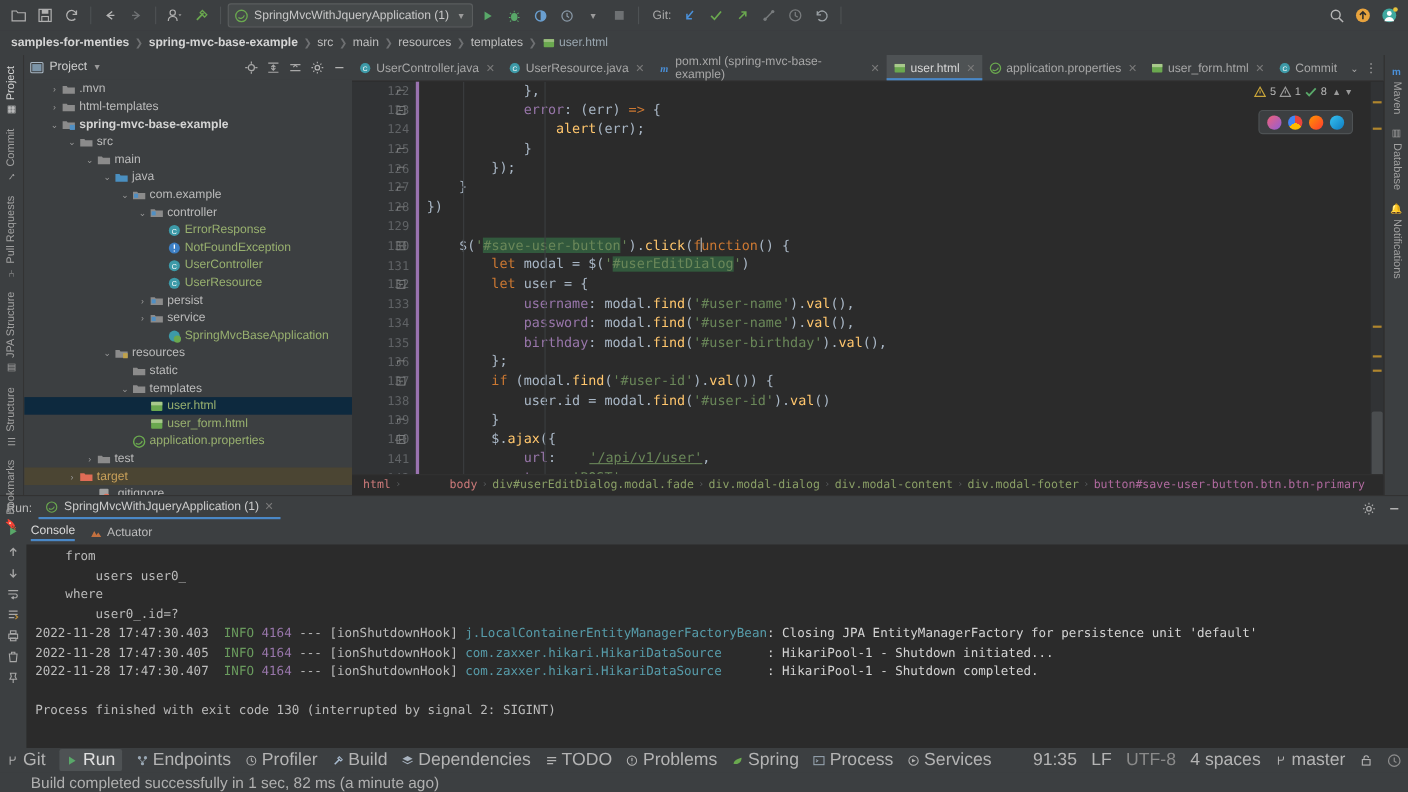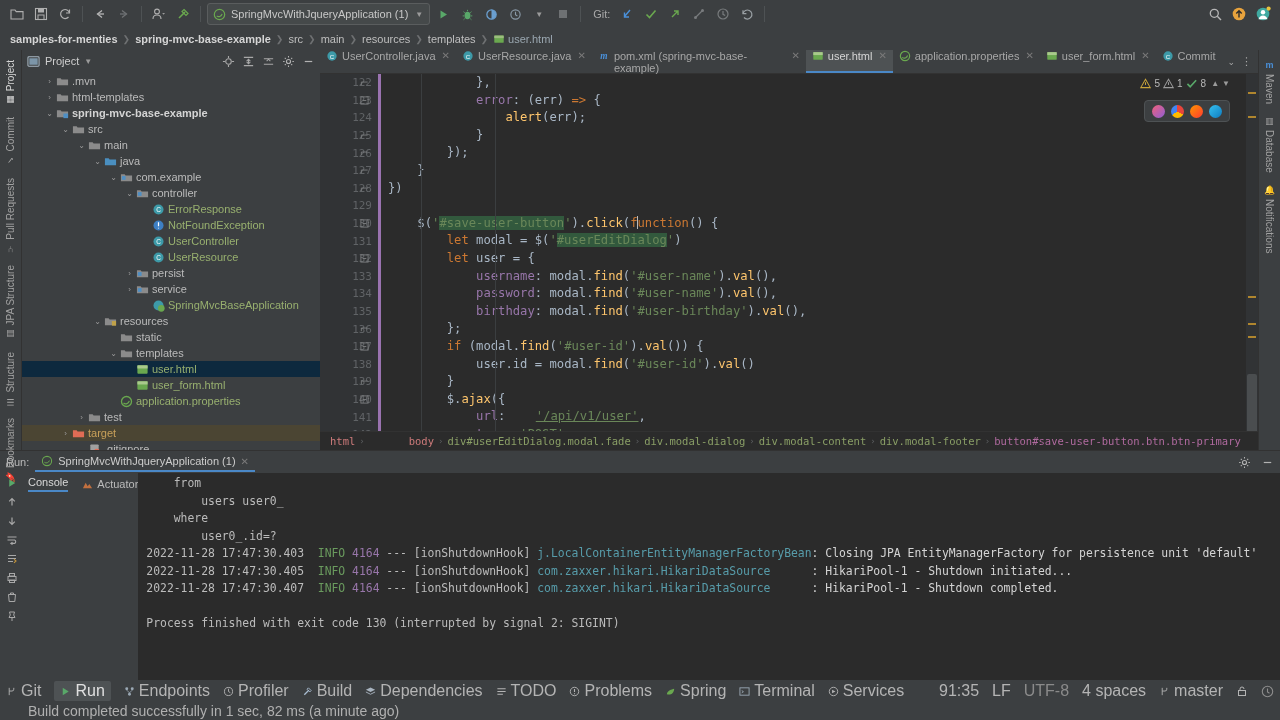--- a/index.html
+++ b/index.html
@@ -55,21 +55,21 @@
   .arrow { width:11px; flex:0 0 11px; text-align:center; color:#9b9b9b; font-size:8px; }
   .ico { width:15px; flex:0 0 15px; display:flex; align-items:center; justify-content:center; }
   .lbl { padding-left:2px; }
   .lbl.bold { font-weight:bold; color:#d4d4d4;}
   .lbl.green { color:#98b06f; }
   .lbl.orange { color:#c8a05a; }
 
   
   .editorcol { flex:1; display:flex; flex-direction:column; min-width:0; background:#2b2b2b; }
   .tabsrow { height:24px; background:#3c3f41; display:flex; align-items:stretch; flex:0 0 24px; border-bottom:1px solid #323232; }
-  .etab { display:flex; gap:4px; padding:0 6px; font-size:11px; color:#a7a7a7; max-width:230px; position:relative;}
+  .etab { display:flex; align-items:center; gap:4px; padding:0 6px; font-size:11px; color:#a7a7a7; max-width:230px; position:relative;}
   .etab.active { background:#4e5254; color:#d6d6d6; }
   .etab.active:after { content:''; position:absolute; left:0; right:0; bottom:0; height:2px; background:#4a88c7;}
   .etab .x { color:#7a7a7a; font-size:10px; margin-left:2px;}
   .tabsrow .right { margin-left:auto; display:flex; align-items:center; gap:6px; padding:0 6px; color:#a8a8a8;}
 
   .editorwrap { flex:1; position:relative; display:flex; min-height:0; background:#2b2b2b; overflow:hidden; }
   .gutter { width:58px; flex:0 0 58px; background:#313335; position:relative; }
   .gline { height:17.6px; display:flex; align-items:center; justify-content:flex-end; padding-right:6px;
            color:#606366; font-size:11px; font-family:"DejaVu Sans Mono", monospace; }
   .foldmark { position:absolute; width:9px; height:9px; left:3px; color:#888; font-size:8px;
@@ -104,21 +104,21 @@
   .bcrumb .s { color:#5c5f61; font-size:9px; }
 
   
   .runpanel { height:230px; flex:0 0 230px; background:#3c3f41; display:flex; flex-direction:column; border-top:1px solid #323232;}
   .runhdr { height:22px; display:flex; align-items:center; padding:0 6px; gap:6px; font-size:11px; color:#bbb; }
   .runhdr .tabchip { display:flex; align-items:center; gap:5px; padding:0 6px; height:20px; color:#cdcdcd;
                      border-bottom:2px solid #4a88c7; }
   .runhdr .acts { margin-left:auto; display:flex; gap:10px; color:#a8a8a8; }
   .runbody { flex:1; display:flex; min-height:0; }
   .runleftbar { width:24px; flex:0 0 24px; display:flex; flex-direction:column; align-items:center; gap:7px; padding-top:4px; color:#a0a0a0;}
-  .consolecol { flex:1; display:flex; flex-direction:row; min-width:0;justify-content:center; }
+  .consolecol { flex:1; display:flex; flex-direction:column; min-width:0;justify-content:center; }
   .subtabs { height:22px; display:flex; align-items:center; gap:14px; padding-left:4px; font-size:11px; color:#bbb;}
   .subtab.active { color:#d8d8d8; border-bottom:2px solid #4a88c7; padding-bottom:2px;}
   .subtab { display:flex; align-items:center; gap:4px;}
   .console { flex:1; background:#2b2b2b; overflow:hidden; padding:2px 0 0 0;
              font-family:"DejaVu Sans Mono", monospace; font-size:11.4px; line-height:17.5px; color:#bbbbbb; }
   .cline { white-space:pre; padding-left:8px; }
   .c-date { color:#bcbcbc; }
   .c-info { color:#6a9b5e; }
   .c-pid  { color:#9876aa; }
   .c-thr  { color:#bcbcbc; }
@@ -1062,21 +1062,21 @@
         </span>
         <span>Spring</span>
       </div>
       <div class="sbi">
         <span>
           <svg width="11" height="11" viewBox="0 0 12 12">
             <rect x="1" y="2" width="10" height="8" fill="none" stroke="#9aa8b4" stroke-width="1"></rect>
             <path d="M3 5l1.8 1.2L3 7.4" stroke="#9aa8b4" stroke-width="1" fill="none"></path>
           </svg>
         </span>
-        <span>Terminal</span>
+        <span>Process</span>
       </div>
       <div class="sbi">
         <span>
           <svg width="11" height="11" viewBox="0 0 12 12">
             <circle cx="6" cy="6" r="4.6" fill="none" stroke="#b4b4b4" stroke-width="1"></circle>
             <path d="M4.4 4.2 8.2 6 4.4 7.8z" fill="#b4b4b4"></path>
           </svg>
         </span>
         <span>Services</span>
       </div>

